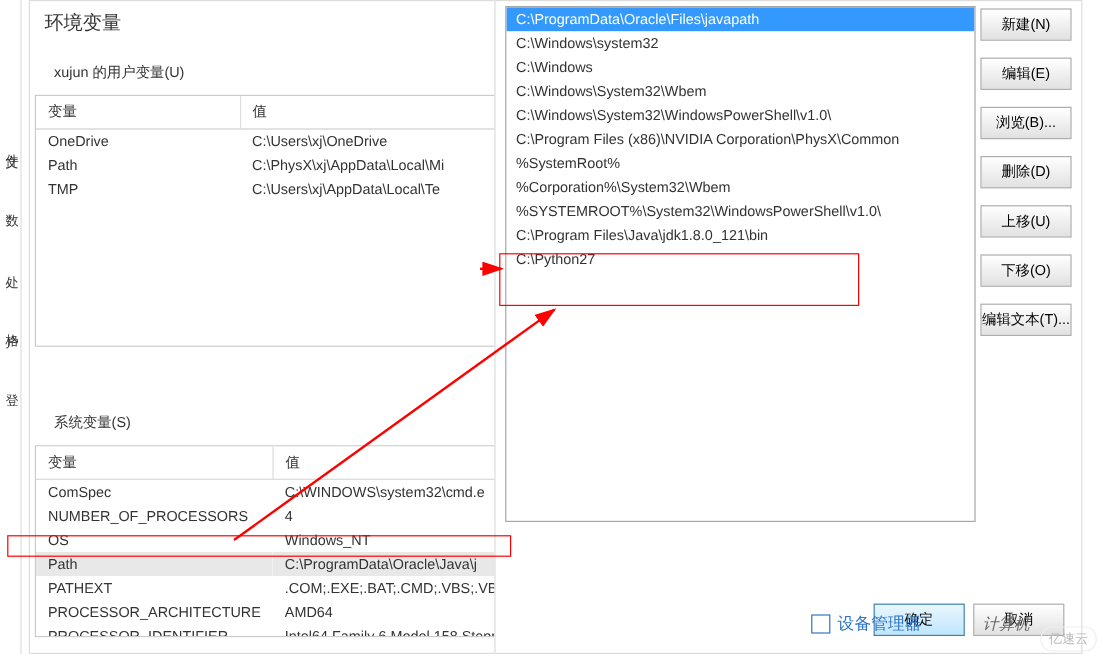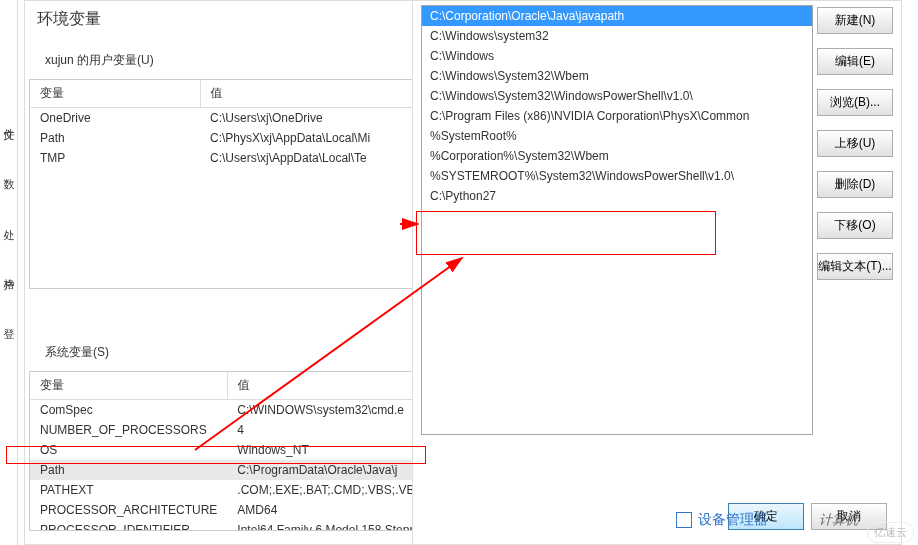--- a/index.html
+++ b/index.html
@@ -129,38 +129,39 @@
             <td>Intel64 Family 6 Model 158 Stepping 9, GenuineIntel</td>
           </tr>
         </tbody>
     </table>
   </div>
 </div>
 
 <div class="path-editor">
   <div class="path-list-wrap">
     <ul class="path-list" id="path-list">
-        <li class="sel">C:\Corporation\Oracle\Java\javapath</li>
+        <li class="sel">C:\ProgramData\Oracle\Files\javapath</li>
         <li>C:\Windows\system32</li>
         <li>C:\Windows</li>
         <li>C:\Windows\System32\Wbem</li>
         <li>C:\Windows\System32\WindowsPowerShell\v1.0\</li>
         <li>C:\Program Files (x86)\NVIDIA Corporation\PhysX\Common</li>
         <li>%SystemRoot%</li>
         <li>%Corporation%\System32\Wbem</li>
         <li>%SYSTEMROOT%\System32\WindowsPowerShell\v1.0\</li>
+        <li>C:\Program Files\Java\jdk1.8.0_121\bin</li>
         <li>C:\Python27</li>
       </ul>
   </div>
   <div class="path-buttons">
     <span class="btn">新建(N)</span>
     <span class="btn">编辑(E)</span>
     <span class="btn">浏览(B)...</span>
+    <span class="btn">删除(D)</span>
     <span class="btn">上移(U)</span>
-    <span class="btn">删除(D)</span>
     <span class="btn">下移(O)</span>
     <span class="btn">编辑文本(T)...</span>
   </div>
   <div class="bottom-btns">
     <span class="btn primary">确定</span>
     <span class="btn">取消</span>
   </div>
 </div>
 
 <div class="anno-red" style="left:416px; top:211px; width:300px; height:44px;"></div>

